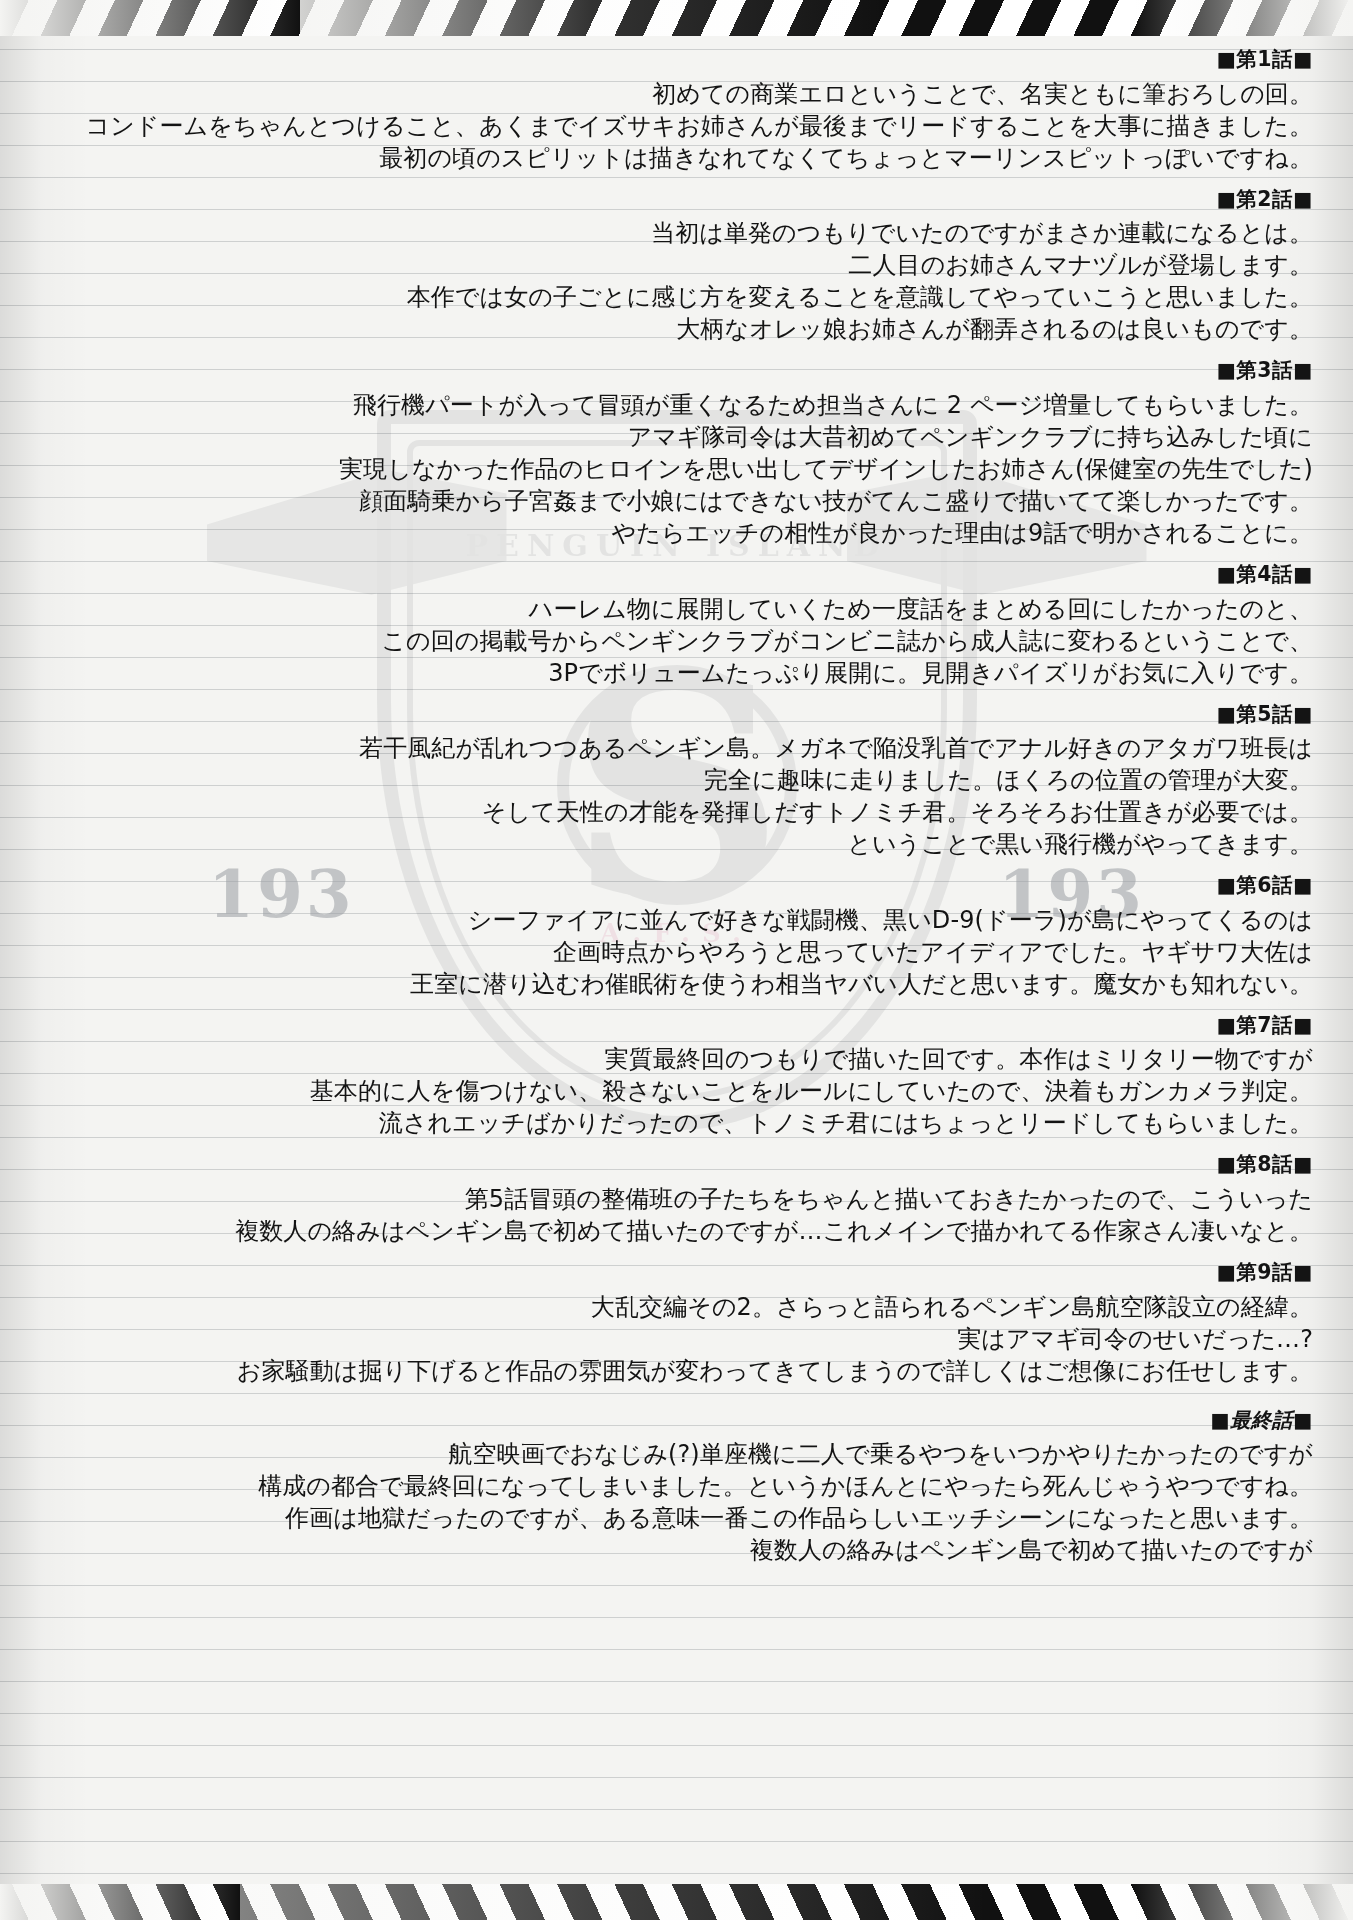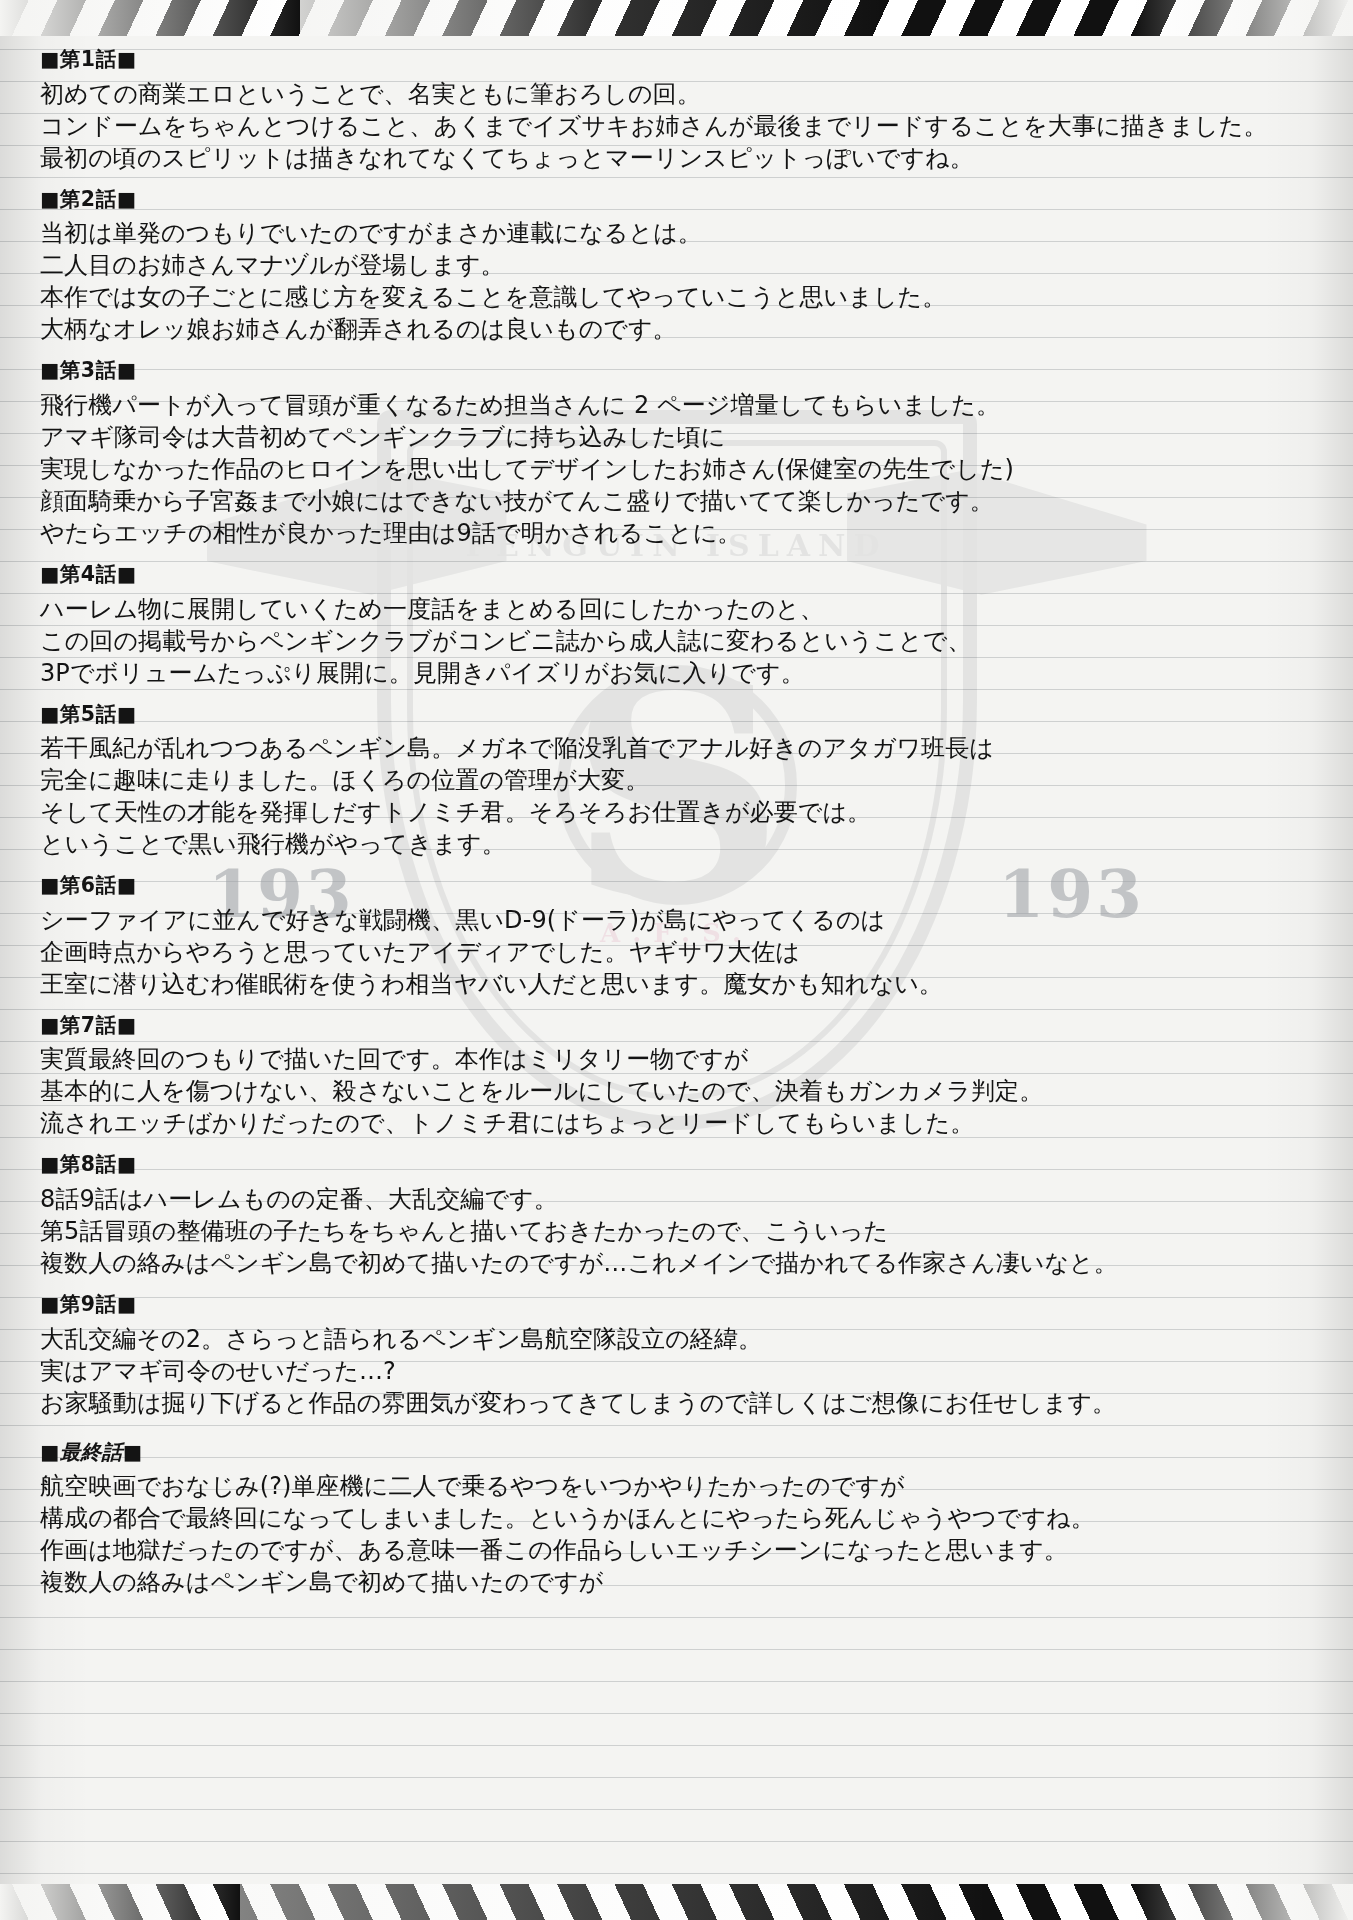--- a/index.html
+++ b/index.html
@@ -159,21 +159,21 @@
   }
   .wm-num.left { left: 208px; }
   .wm-num.right { right: 208px; }
 
   
   #content {
     position: absolute;
     left: 0; right: 0;
     top: 44px;
     padding: 0 40px;
-    text-align: left;
+    text-align: right;
   }
   .section { margin: 0 0 6px 0; }
   .sec-head {
     font-family: "DejaVu Sans", sans-serif;
     font-size: 20.5px;
     font-weight: bold;
     color: #141414;
     letter-spacing: 0.5px;
     margin: 12px 0 5px 0;
     line-height: 1.3;
@@ -267,21 +267,20 @@
         <div class="line">王室に潜り込むわ催眠術を使うわ相当ヤバい人だと思います。魔女かも知れない。</div>
       </div>
       <div class="section">
         <div class="sec-head">■第7話■</div>
         <div class="line">実質最終回のつもりで描いた回です。本作はミリタリー物ですが</div>
         <div class="line">基本的に人を傷つけない、殺さないことをルールにしていたので、決着もガンカメラ判定。</div>
         <div class="line">流されエッチばかりだったので、トノミチ君にはちょっとリードしてもらいました。</div>
       </div>
       <div class="section">
         <div class="sec-head">■第8話■</div>
-        <div class="line">8話9話はハーレムものの定番、大乱交編です。</div>
         <div class="line">第5話冒頭の整備班の子たちをちゃんと描いておきたかったので、こういった</div>
         <div class="line">複数人の絡みはペンギン島で初めて描いたのですが…これメインで描かれてる作家さん凄いなと。</div>
       </div>
       <div class="section">
         <div class="sec-head">■第9話■</div>
         <div class="line">大乱交編その2。さらっと語られるペンギン島航空隊設立の経緯。</div>
         <div class="line">実はアマギ司令のせいだった…?</div>
         <div class="line">お家騒動は掘り下げると作品の雰囲気が変わってきてしまうので詳しくはご想像にお任せします。</div>
       </div>
       <div class="section">

